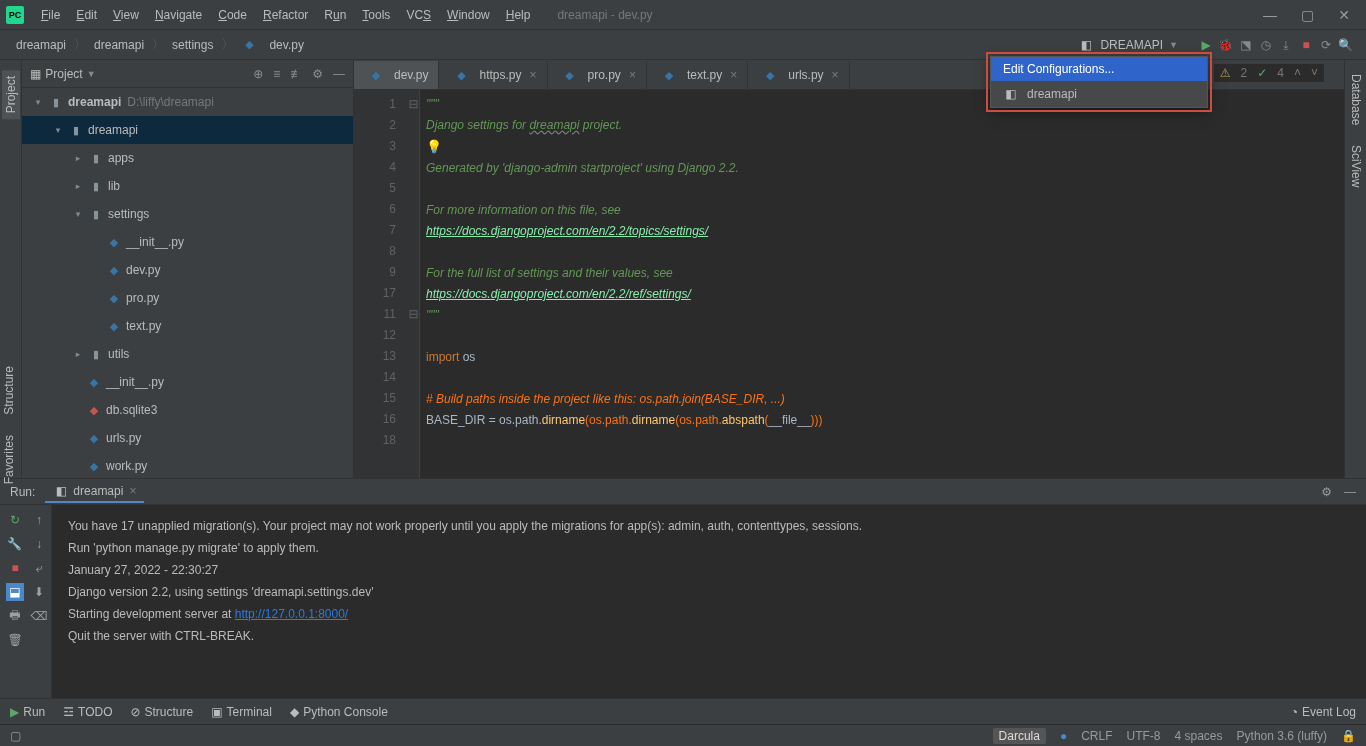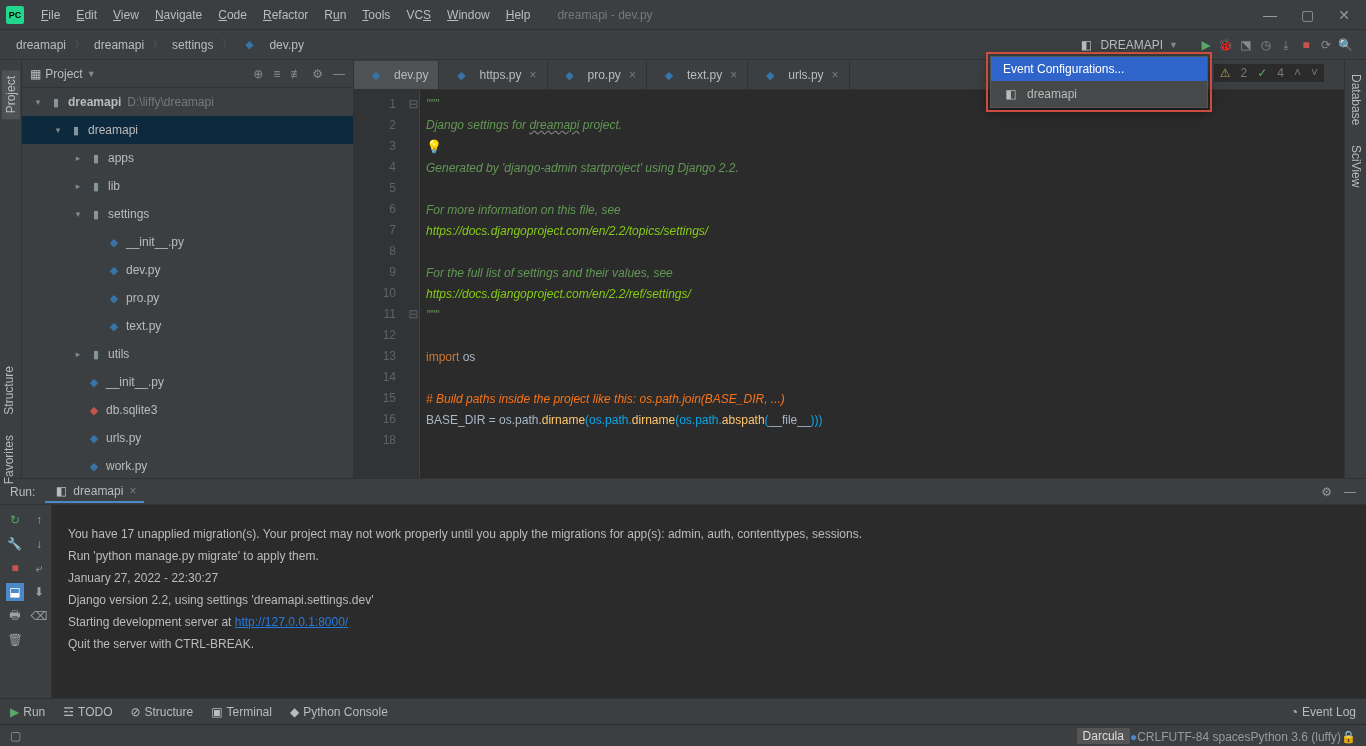--- a/index.html
+++ b/index.html
@@ -39,38 +39,38 @@
 .tab { height:28px; padding:0 10px; display:flex; align-items:center; gap:6px; color:#bbb; cursor:pointer; border-right:1px solid #323232; }
 .tab.active { background:#4e5254; }
 .tabclose { color:#7a7a7a; cursor:pointer; margin-left:2px;}
 .codearea { flex:1; display:flex; overflow:hidden; font-family:"Consolas","Courier New",monospace; font-size:13px; position:relative;}
 .gutter { width:54px; background:#313335; text-align:right; padding:4px 12px 0 0; color:#606366; line-height:21px; }
 .gutter2 { width:12px; background:#313335; border-right:1px solid #424242; padding-top:4px; line-height:21px; color:#606366; text-align:center;}
 .code { flex:1; padding:4px 6px 0 6px; line-height:21px; white-space:pre; color:#a9b7c6; overflow:hidden;}
 .code .cm { color:#f97316; font-style:italic; }
 .code .cmg { color:#629755; font-style:italic; }
 .code .kw { color:#cc7832; }
-.code .lnk { color:#84cc16; font-style:italic;}
+.code .lnk { color:#86efac; text-decoration:underline; font-style:italic;}
 .code .fn { color:#ffc66d; }
-.code .br { color:#0ea5e9; }
+.code .br { color:#f97316; }
 .code .und { text-decoration:underline wavy #808080; }
 .indicators { position:absolute; top:4px; right:20px; display:flex; gap:10px; color:#777; font-size:11px; align-items:center; background:#2b2b2b; padding:2px 6px;}
 .rightgut { width:22px; background:#3c3f41; border-left:1px solid #323232; display:flex; flex-direction:column; align-items:center; padding-top:8px;}
 .runpanel { height:220px; background:#2b2b2b; border-top:1px solid #323232; display:flex; flex-direction:column;}
 .runhdr { height:26px; background:#3c3f41; display:flex; align-items:center; padding:0 10px; border-bottom:1px solid #323232;}
 .runtab { padding:2px 8px; display:flex; align-items:center; gap:4px; border-bottom:2px solid #4a88c7; color:#bbb;}
 .runbody { flex:1; display:flex; }
 .runtools { width:52px; background:#3c3f41; border-right:1px solid #323232; display:grid; grid-template-columns:1fr 1fr; gap:6px; padding:6px; align-content:start;}
 .rtool { width:18px; height:18px; display:flex; align-items:center; justify-content:center; color:#a0a0a0; cursor:pointer; font-size:12px;}
-.runout { flex:1; padding:18px 16px; font-family:"Consolas",monospace; font-size:13px; line-height:21px; color:#bbb; white-space:pre-wrap;}
+.runout { flex:1; padding:10px 16px; font-family:"Consolas",monospace; font-size:13px; line-height:21px; color:#bbb; white-space:pre-wrap;}
 .runout a { color:#287bde; text-decoration:underline; }
 .bottombar { height:26px; background:#3c3f41; border-top:1px solid #323232; display:flex; align-items:center; padding:0 10px; gap:18px;}
 .bb-item { display:flex; align-items:center; gap:4px; cursor:pointer; color:#bbb;}
 .statusbar { height:22px; background:#3c3f41; border-top:1px solid #2a2a2a; display:flex; align-items:center; padding:0 10px; gap:14px; color:#999; font-size:11px;}
-.statusbar .r { margin-left:auto; display:flex; align-items:flex-end;}
+.statusbar .r { margin-left:auto; display:flex; gap:14px; align-items:center;}
 .darcula { background:#555; padding:1px 6px; border-radius:2px; color:#ddd;}
 .dropdown { position:absolute; top:56px; right:158px; width:218px; background:#46484a; border:1px solid #555; box-shadow:0 4px 12px rgba(0,0,0,.5); z-index:100; outline:2px solid #cc4d3f; outline-offset:2px;}
 .dd-item { padding:5px 12px; display:flex; align-items:center; gap:8px; cursor:pointer;}
 .dd-item.hl { background:#2f65ca; color:#fff;}
 .bulb { color:#e8b339; font-size:13px;}
 </style>
 </head>
 <body>
 
 <div class="titlebar">
@@ -116,21 +116,21 @@
   <span class="tbicon" style="color:#888;">⬔</span>
   <span class="tbicon" style="color:#888;">◷</span>
   <span class="tbicon" style="color:#888;">⤓</span>
   <span class="tbicon" style="color:#c75450;">■</span>
   <span class="tbicon" style="color:#888;">⟳</span>
   <span class="tbicon" style="color:#bbb;">🔍</span>
 </div>
 
 <div class="dropdown">
   <div class="dd-item hl">
-    <span>Event Configurations...</span>
+    <span>Edit Configurations...</span>
   </div>
   <div class="dd-item">
     <span class="tbicon">◧</span>
     <span>dreamapi</span>
   </div>
 </div>
 
 <div class="main">
   <div class="leftgut">
     <div class="vtab active"><span>Project</span></div>
@@ -258,21 +258,21 @@
       <div class="gutter">
           <div>1</div>
           <div>2</div>
           <div>3</div>
           <div>4</div>
           <div>5</div>
           <div>6</div>
           <div>7</div>
           <div>8</div>
           <div>9</div>
-          <div>10</div>
+          <div>17</div>
           <div>11</div>
           <div>12</div>
           <div>13</div>
           <div>14</div>
           <div>15</div>
           <div>16</div>
           <div>18</div>
         </div>
       <div class="gutter2">
           <div>⊟</div>

